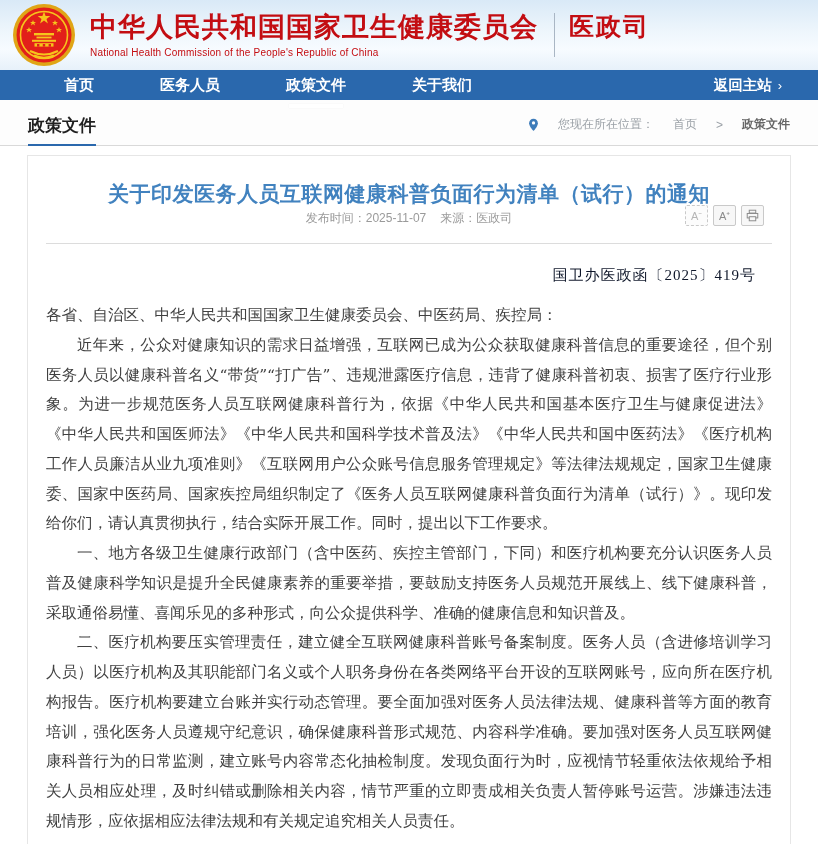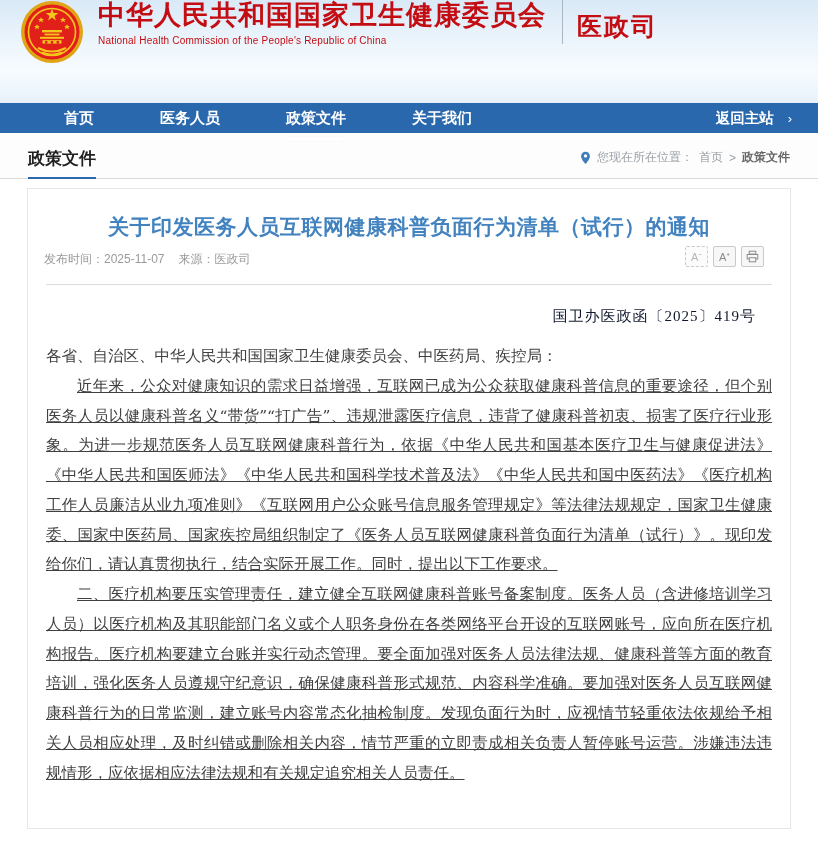--- a/index.html
+++ b/index.html
@@ -1,91 +1,91 @@
 <!DOCTYPE html>
 <html lang="zh"><head>
 <meta charset="utf-8">
 <style>
   * { margin:0; padding:0; box-sizing:border-box; }
   html,body { width:818px; background:#fdfdfd; font-family:"Liberation Sans", sans-serif; }
   .page { width:818px; height:844px; overflow:hidden; background:#fff; }
 
   
   .site-header{
-    height:103px; display:flex; align-items:flex-start; padding-left:20px;
+    height:70px; display:flex; align-items:center; padding-left:12px;
     background:linear-gradient(180deg,#d9e9f7 0%,#eef6fc 45%,#f7fbff 70%,#e7f1fa 100%);
   }
   .emblem{ width:64px; height:64px; margin-right:14px; flex:0 0 auto; }
   .head-titles{ display:flex; flex-direction:column; justify-content:center; }
   .org-cn{ color:#c30d12; font-size:27px; font-weight:bold; letter-spacing:1px; line-height:1.15; }
   .org-en{ color:#c30d12; font-size:10px; margin-top:4px; letter-spacing:.2px; }
   .head-divider{ width:1px; height:44px; background:#a9b6c4; margin:0 14px 0 16px; }
   .dept{ color:#c30d12; font-size:25px; font-weight:bold; align-self:flex-start; margin-top:10px; letter-spacing:2px; }
 
   
   .main-nav{
     height:30px; background:#2a68ad; display:flex; align-items:center;
     color:#fff; font-size:15px; font-weight:bold; position:relative;
   }
   .nav-item{ margin-left:62px; cursor:pointer; position:relative; padding:4px 2px; color:#fff; text-decoration:none; }
   .nav-item:first-child{ margin-left:62px; }
   .nav-item.active::after{
     content:""; position:absolute; left:50%; transform:translateX(-50%);
     bottom:-9px; width:54px; height:4px; background:#fff; box-shadow:0 0 1px rgba(0,0,0,.15);
   }
-  .back-link{ margin-left:auto; margin-right:26px; font-size:14.5px; font-weight:bold; color:#fff; text-decoration:none; display:flex; align-items:center; gap:14px; cursor:pointer; }
+  .back-link{ margin-left:auto; margin-right:36px; font-size:14.5px; font-weight:bold; color:#fff; text-decoration:none; display:flex; align-items:center; gap:6px; cursor:pointer; }
   .back-chev{ font-size:13px; font-weight:normal; }
 
   
   .crumb-strip{
     height:46px; background:#fdfdfd; border-bottom:1px solid #d9d9d9;
     display:flex; align-items:flex-end; justify-content:space-between;
     padding:0 28px;
   }
   .section-title{
     font-size:17px; font-weight:bold; color:#1f1f1f; padding-bottom:8px; position:relative;
   }
   .section-title::after{
     content:""; position:absolute; left:0; bottom:-1px; width:100%; height:2px; background:#2a68ad;
   }
-  .crumbs{ display:flex; align-items:center; gap:6px; font-size:12px; color:#9aa0a6; padding-bottom:12px; }
+  .crumbs{ display:flex; align-items:center; gap:19px; font-size:12px; color:#9aa0a6; padding-bottom:12px; }
   .pin-icon{ width:11px; height:14px; }
   .crumb-home{ color:#9aa0a6; text-decoration:none; cursor:pointer; }
   .crumb-current{ color:#666; font-weight:bold; text-decoration:none; cursor:pointer; }
 
   
   .content-box{
     margin:9px 27px 0; border:1px solid #e6e6e6; background:#fff;
     padding:24px 16px 40px; min-height:640px;
   }
   .article-title{
     text-align:center; color:#4182bf; font-size:21px; font-weight:bold;
     letter-spacing:.5px; margin:0 40px;
   }
-  .meta-row{ position:relative; text-align:left; margin-top:8px; height:22px; }
+  .meta-row{ position:relative; text-align:center; margin-top:0; height:22px; }
   .meta-text{ font-size:12px; color:#9a9a9a; }
   .meta-text .sep{ display:inline-block; width:14px; }
   .toolbar{ position:absolute; right:10px; top:-3px; display:flex; gap:5px; }
   .tool-btn{
     width:23px; height:21px; font-size:11px; color:#8a8a8a; background:#f7f7f7;
     border:1px solid #c9c9c9; border-radius:2px; display:flex; align-items:center; justify-content:center; cursor:pointer;
   }
   .tool-btn.dashed{ border-style:dashed; color:#b5b5b5; background:#fcfcfc; }
   .meta-divider{ border:none; border-top:1px solid #dcdcdc; margin:13px 2px 0; }
 
   .doc-number{
     font-family:Liberation Serif, serif;
     text-align:right; font-size:15px; color:#0f172a; margin:22px 18px 16px; letter-spacing:1px;
   }
   .doc-body{
     font-family:"DejaVu Serif","Liberation Serif",serif;
     font-size:15.5px; color:#404040; line-height:1.92; text-align:justify;
     padding:0 2px;
   }
-  .doc-body p.indent{ text-indent:2em;text-decoration:underline; }
+  .doc-body p.indent{ text-indent:2em; }
 </style>
 </head>
 <body>
 
 <div class="page">
 
   <header class="site-header">
     <div class="emblem">
       <svg viewBox="0 0 64 64" width="64" height="64" aria-hidden="true">
         <circle cx="32" cy="32" r="31" fill="#e0a516"></circle>
@@ -160,19 +160,20 @@
       </span>
     </div>
 
     <hr class="meta-divider">
 
     <div class="doc-number">国卫办医政函〔2025〕419号</div>
 
     <div class="doc-body">
       <p class="recipients">各省、自治区、中华人民共和国国家卫生健康委员会、中医药局、疾控局：</p>
       <p class="indent">近年来，公众对健康知识的需求日益增强，互联网已成为公众获取健康科普信息的重要途径，但个别医务人员以健康科普名义“带货”“打广告”、违规泄露医疗信息，违背了健康科普初衷、损害了医疗行业形象。为进一步规范医务人员互联网健康科普行为，依据《中华人民共和国基本医疗卫生与健康促进法》《中华人民共和国医师法》《中华人民共和国科学技术普及法》《中华人民共和国中医药法》《医疗机构工作人员廉洁从业九项准则》《互联网用户公众账号信息服务管理规定》等法律法规规定，国家卫生健康委、国家中医药局、国家疾控局组织制定了《医务人员互联网健康科普负面行为清单（试行）》。现印发给你们，请认真贯彻执行，结合实际开展工作。同时，提出以下工作要求。</p>
+      <p class="indent">一、地方各级卫生健康行政部门（含中医药、疾控主管部门，下同）和医疗机构要充分认识医务人员普及健康科学知识是提升全民健康素养的重要举措，要鼓励支持医务人员规范开展线上、线下健康科普，采取通俗易懂、喜闻乐见的多种形式，向公众提供科学、准确的健康信息和知识普及。</p>
       <p class="indent">二、医疗机构要压实管理责任，建立健全互联网健康科普账号备案制度。医务人员（含进修培训学习人员）以医疗机构及其职能部门名义或个人职务身份在各类网络平台开设的互联网账号，应向所在医疗机构报告。医疗机构要建立台账并实行动态管理。要全面加强对医务人员法律法规、健康科普等方面的教育培训，强化医务人员遵规守纪意识，确保健康科普形式规范、内容科学准确。要加强对医务人员互联网健康科普行为的日常监测，建立账号内容常态化抽检制度。发现负面行为时，应视情节轻重依法依规给予相关人员相应处理，及时纠错或删除相关内容，情节严重的立即责成相关负责人暂停账号运营。涉嫌违法违规情形，应依据相应法律法规和有关规定追究相关人员责任。</p>
 
     </div>
 
   </main>
 
 </div>
 
 </body></html>

